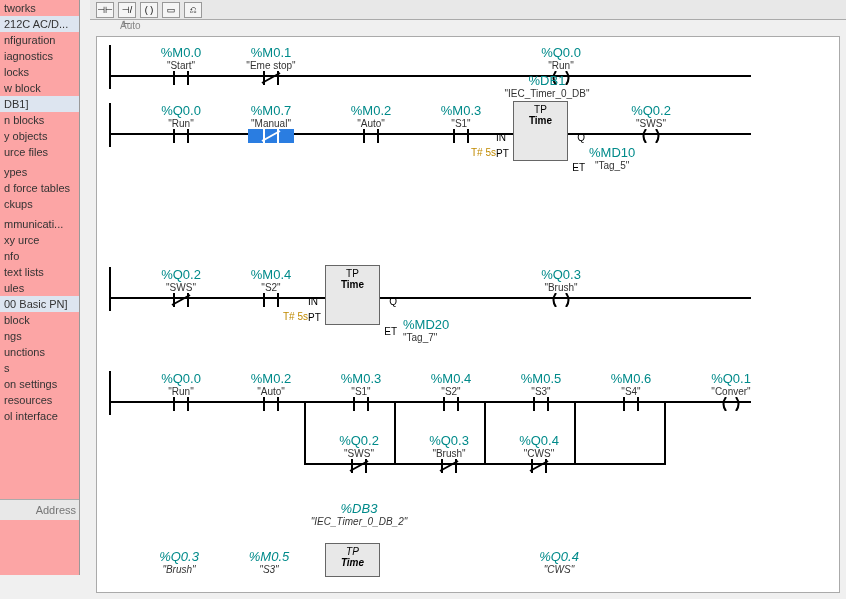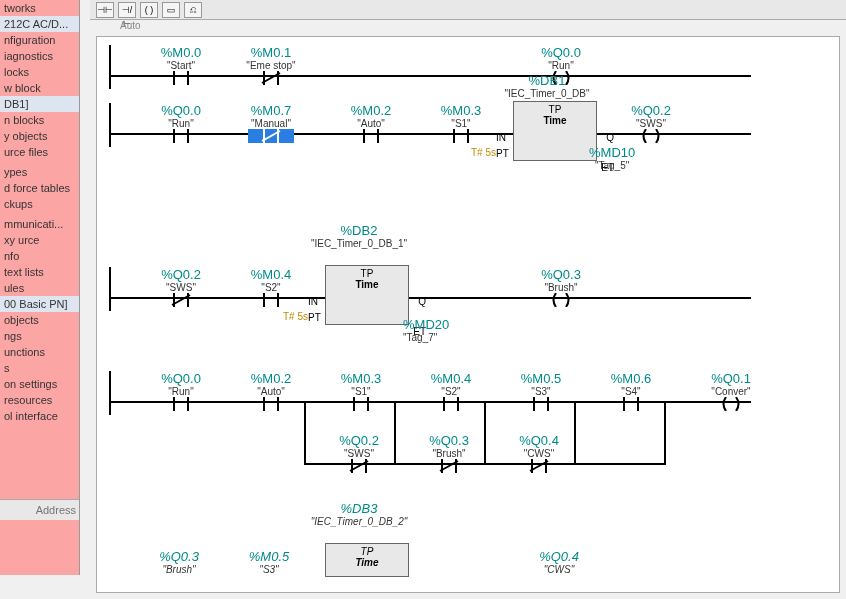--- a/index.html
+++ b/index.html
@@ -117,21 +117,21 @@
     color: #333;
     font-size: 10px;
     white-space: nowrap;
   }
   .selected-contact rect { fill: #2a7de1; }
   .selected-contact .sym-stroke { stroke: #fff; }
   .timer-block {
     position: absolute;
     background: #e8e8e8;
     border: 1px solid #666;
-    width: 84px;
+    width: 55px;
     text-align: center;
     font-size: 11px;
   }
   .timer-body { padding: 2px 0; }
   .timer-body div { font-size: 10px; }
   .pin-left {
     position: absolute;
     left: -18px;
     font-size: 10px;
   }
@@ -175,21 +175,21 @@
   <div class="sidebar-item">ypes</div>
   <div class="sidebar-item">d force tables</div>
   <div class="sidebar-item">ckups</div>
   <div class="sidebar-item"></div>
   <div class="sidebar-item">mmunicati...</div>
   <div class="sidebar-item">xy urce</div>
   <div class="sidebar-item">nfo</div>
   <div class="sidebar-item">text lists</div>
   <div class="sidebar-item">ules</div>
   <div class="sidebar-item sel">00 Basic PN]</div>
-  <div class="sidebar-item">objects</div>
+  <div class="sidebar-item">block</div>
   <div class="sidebar-item">ngs</div>
   <div class="sidebar-item">unctions</div>
   <div class="sidebar-item">s</div>
   <div class="sidebar-item">on settings</div>
   <div class="sidebar-item">resources</div>
   <div class="sidebar-item">ol interface</div>
   <div class="addr-box">
     <input placeholder="Address" style="">
   </div>
 </div>
@@ -300,24 +300,20 @@
   </div>
   <div class="pin-val" style="left:362px; top:44px;">T# 5s</div>
   <div style="position:absolute; left:480px; top:42px; text-align:center;">
     <div class="addr">%MD10</div>
     <div class="label">"Tag_5"</div>
   </div>
 </div>
 
 <div class="rung" style="height:130px; margin-top:10px;">
 
-  <div style="position:absolute; left:200px; top:-4px; text-align:center; width:100px;">
-    <div class="addr">%DB2</div>
-    <div class="label">"IEC_Timer_0_DB_1"</div>
-  </div>
   <div class="rung-line" style="top:40px; height:44px;">
     <div class="hline" style="width:640px;"></div>
     <div class="element" style="left:30px;">
       <div class="addr">%Q0.2</div>
       <div class="label">"SWS"</div>
       <svg width="30" height="14">
               <line x1="8" y1="0" x2="8" y2="14" stroke="#000" stroke-width="2"></line>
               <line x1="22" y1="0" x2="22" y2="14" stroke="#000" stroke-width="2"></line>
               <line x1="6" y1="12" x2="24" y2="2" stroke="#000" stroke-width="2"></line>
             </svg>

